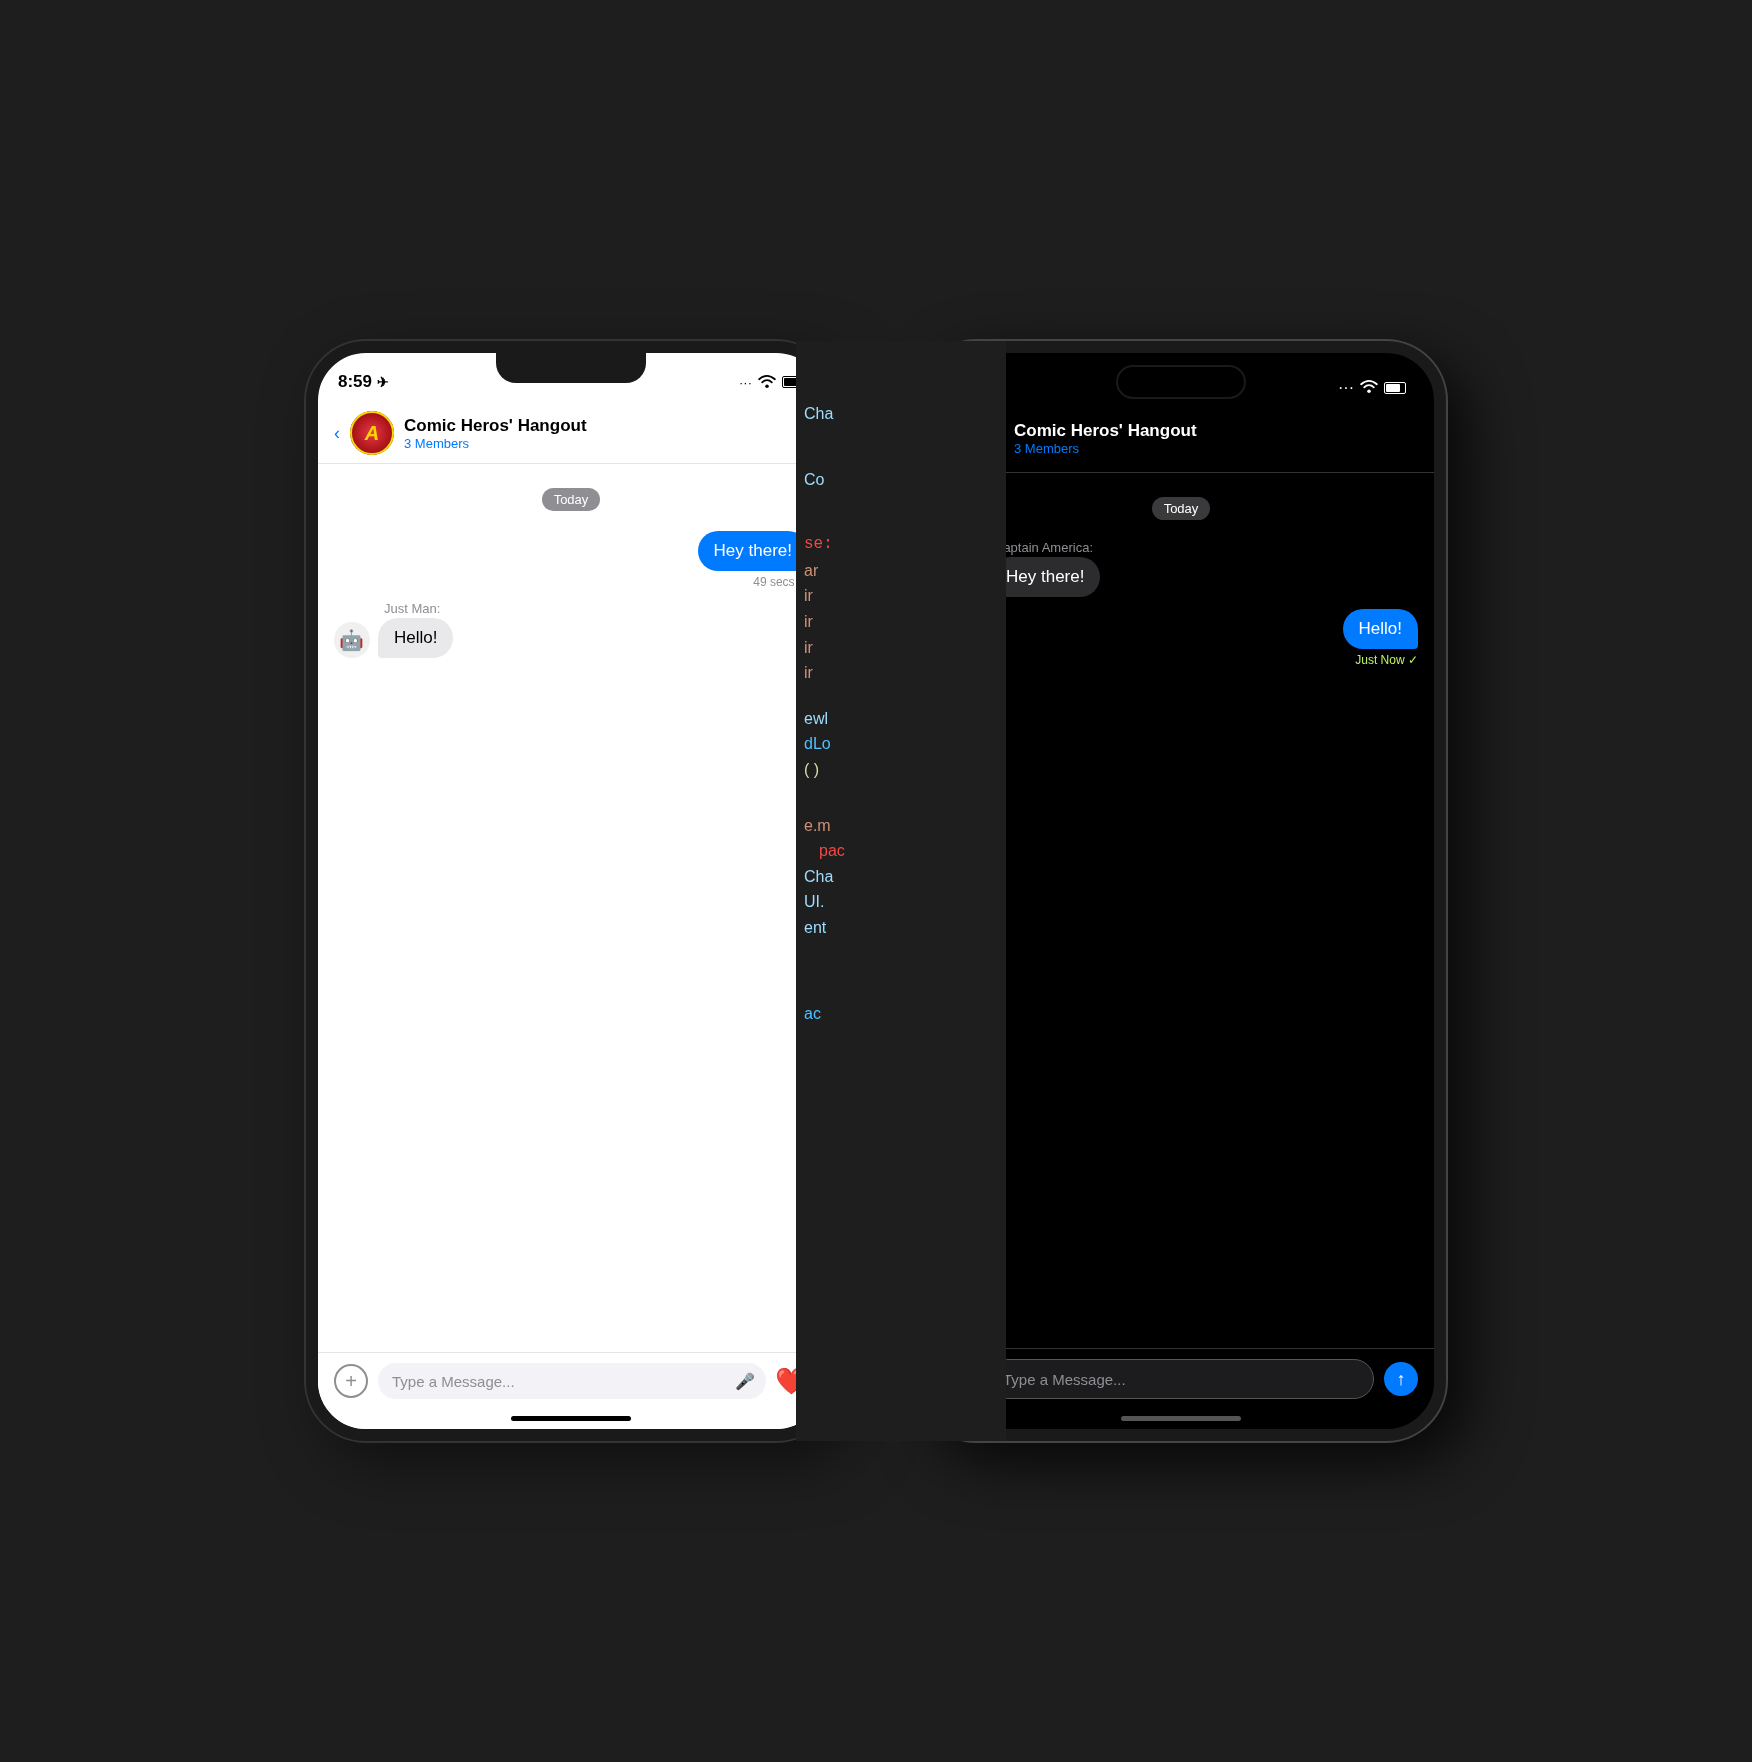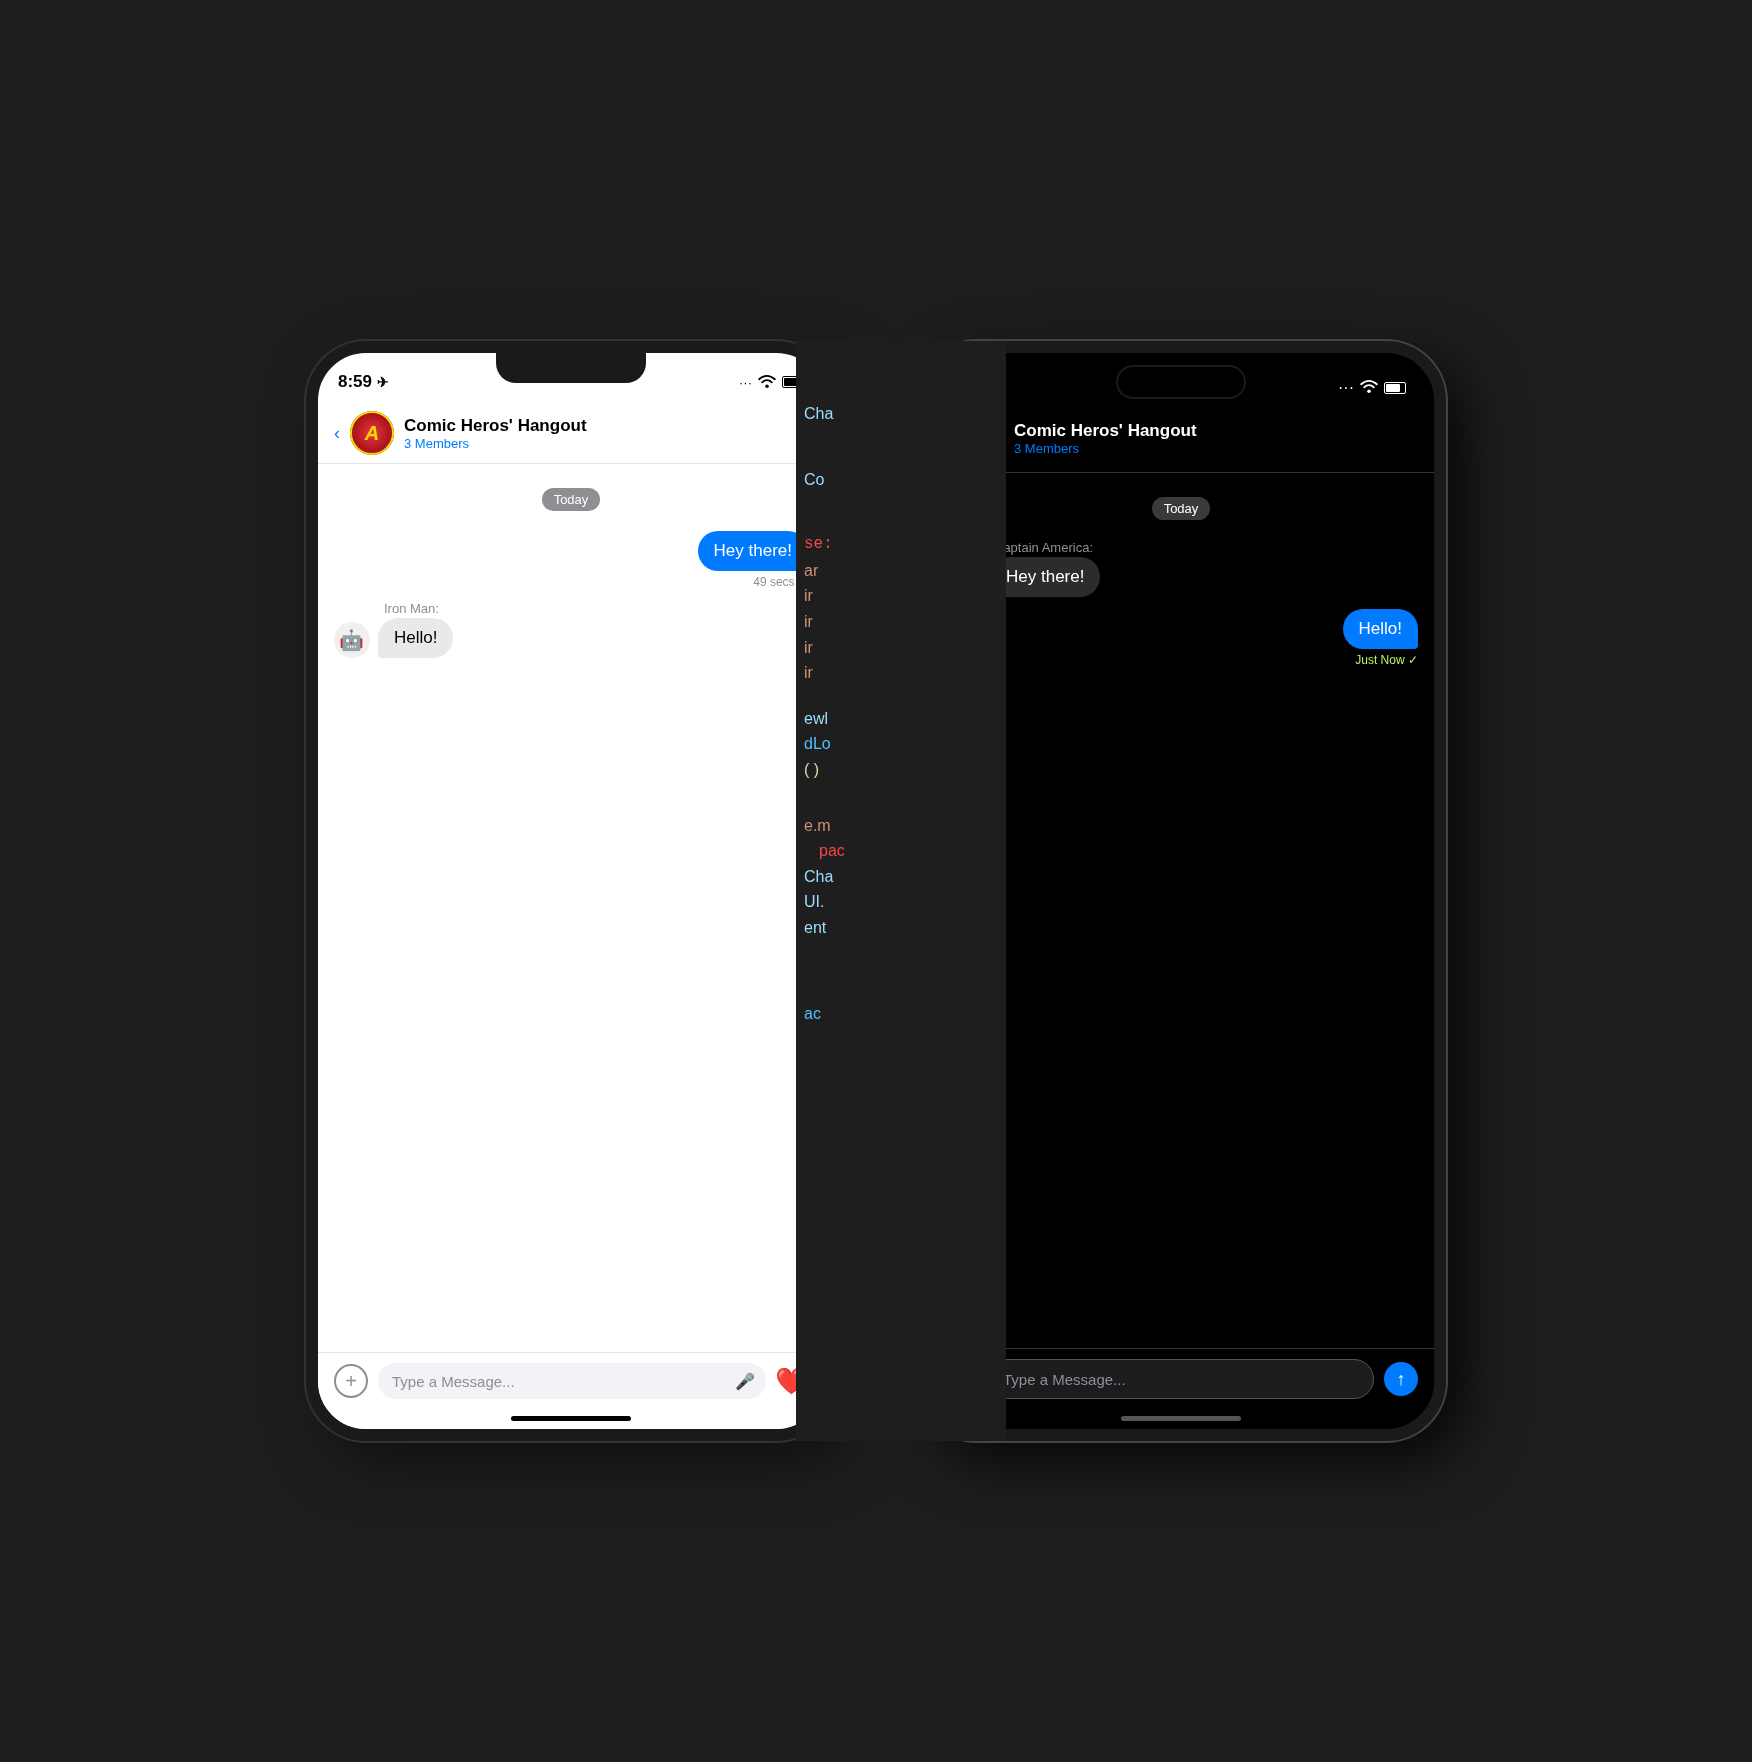--- a/index.html
+++ b/index.html
@@ -610,21 +610,21 @@
       </div>
 
       <div class="msg-out-light">
         <div class="bubble-out-light">Hey there!</div>
         <div class="msg-time-light">
           <span>49 secs ✓</span>
         </div>
       </div>
 
       <div class="msg-in-light">
-        <span class="sender-name-light">Iron Man:</span>
+        <span class="sender-name-light">Just Man:</span>
         <div class="msg-in-row-light">
           <div class="avatar-small-light">🤖</div>
           <div class="bubble-in-light">Hello!</div>
         </div>
       </div>
 
     </div>
 
     <div class="input-bar-light">
       <div class="input-plus-light">

